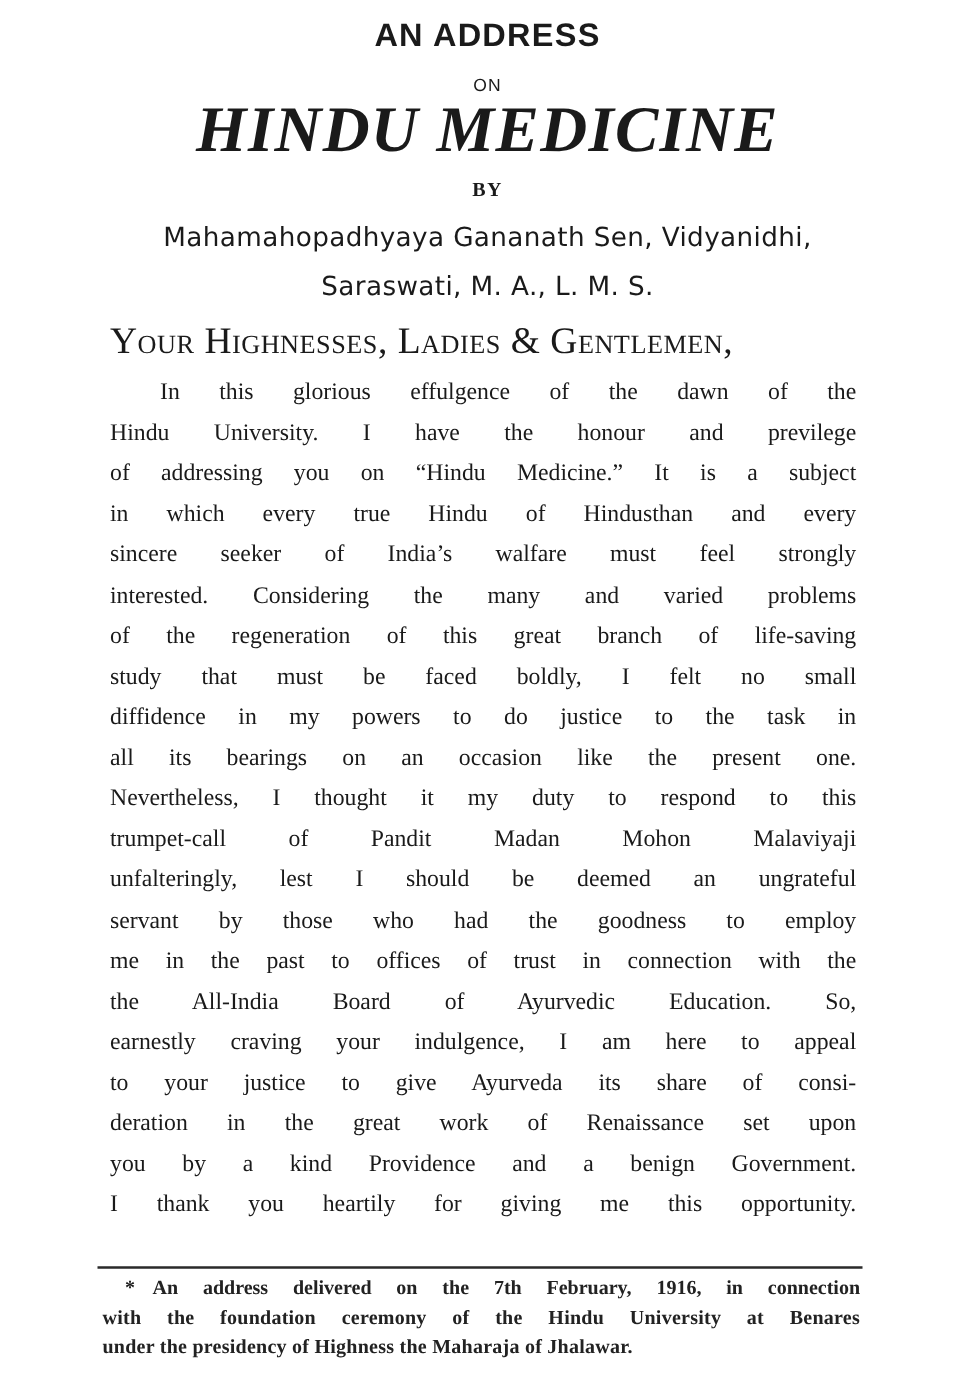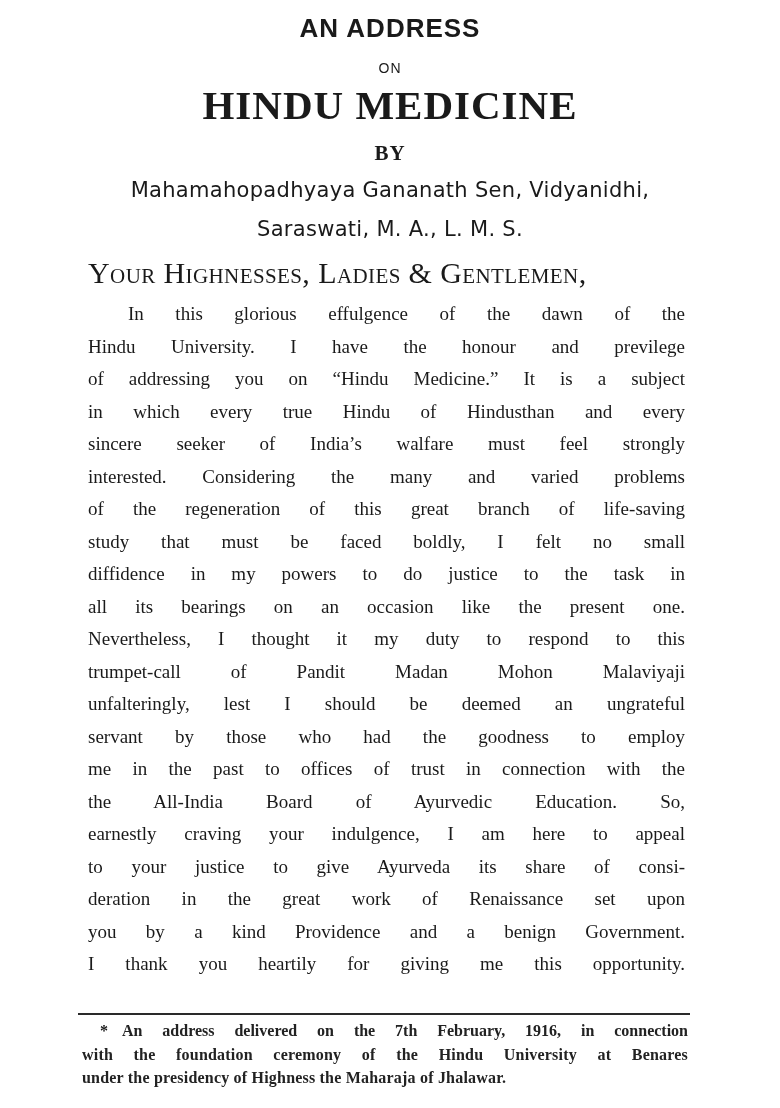--- a/index.html
+++ b/index.html
@@ -39,29 +39,30 @@
       top: 58px;
       font-family: "Liberation Sans", "DejaVu Sans", sans-serif;
       font-size: 14px;
       line-height: 20px;
       letter-spacing: 1px;
     }
     .title-2 {
       top: 82px;
       font-family: "Liberation Serif", "DejaVu Serif", serif;
       font-weight: bold;
-      font-size: 41px;
+      font-size: 52px;
       letter-spacing: 1px;
       line-height: 46px;
+      font-style: italic;
     }
     .title-by {
       top: 142px;
       font-family: "Liberation Serif", "DejaVu Serif", serif;
       font-weight: bold;
-      font-size: 21px;
+      font-size: 16px;
       line-height: 22px;
       letter-spacing: 1px;
     }
     .author {
       font-family: "DejaVu Sans", "Liberation Sans", sans-serif;
       font-size: 21px;
       line-height: 28px;
       font-weight: normal;
       letter-spacing: 0.3px;
     }

